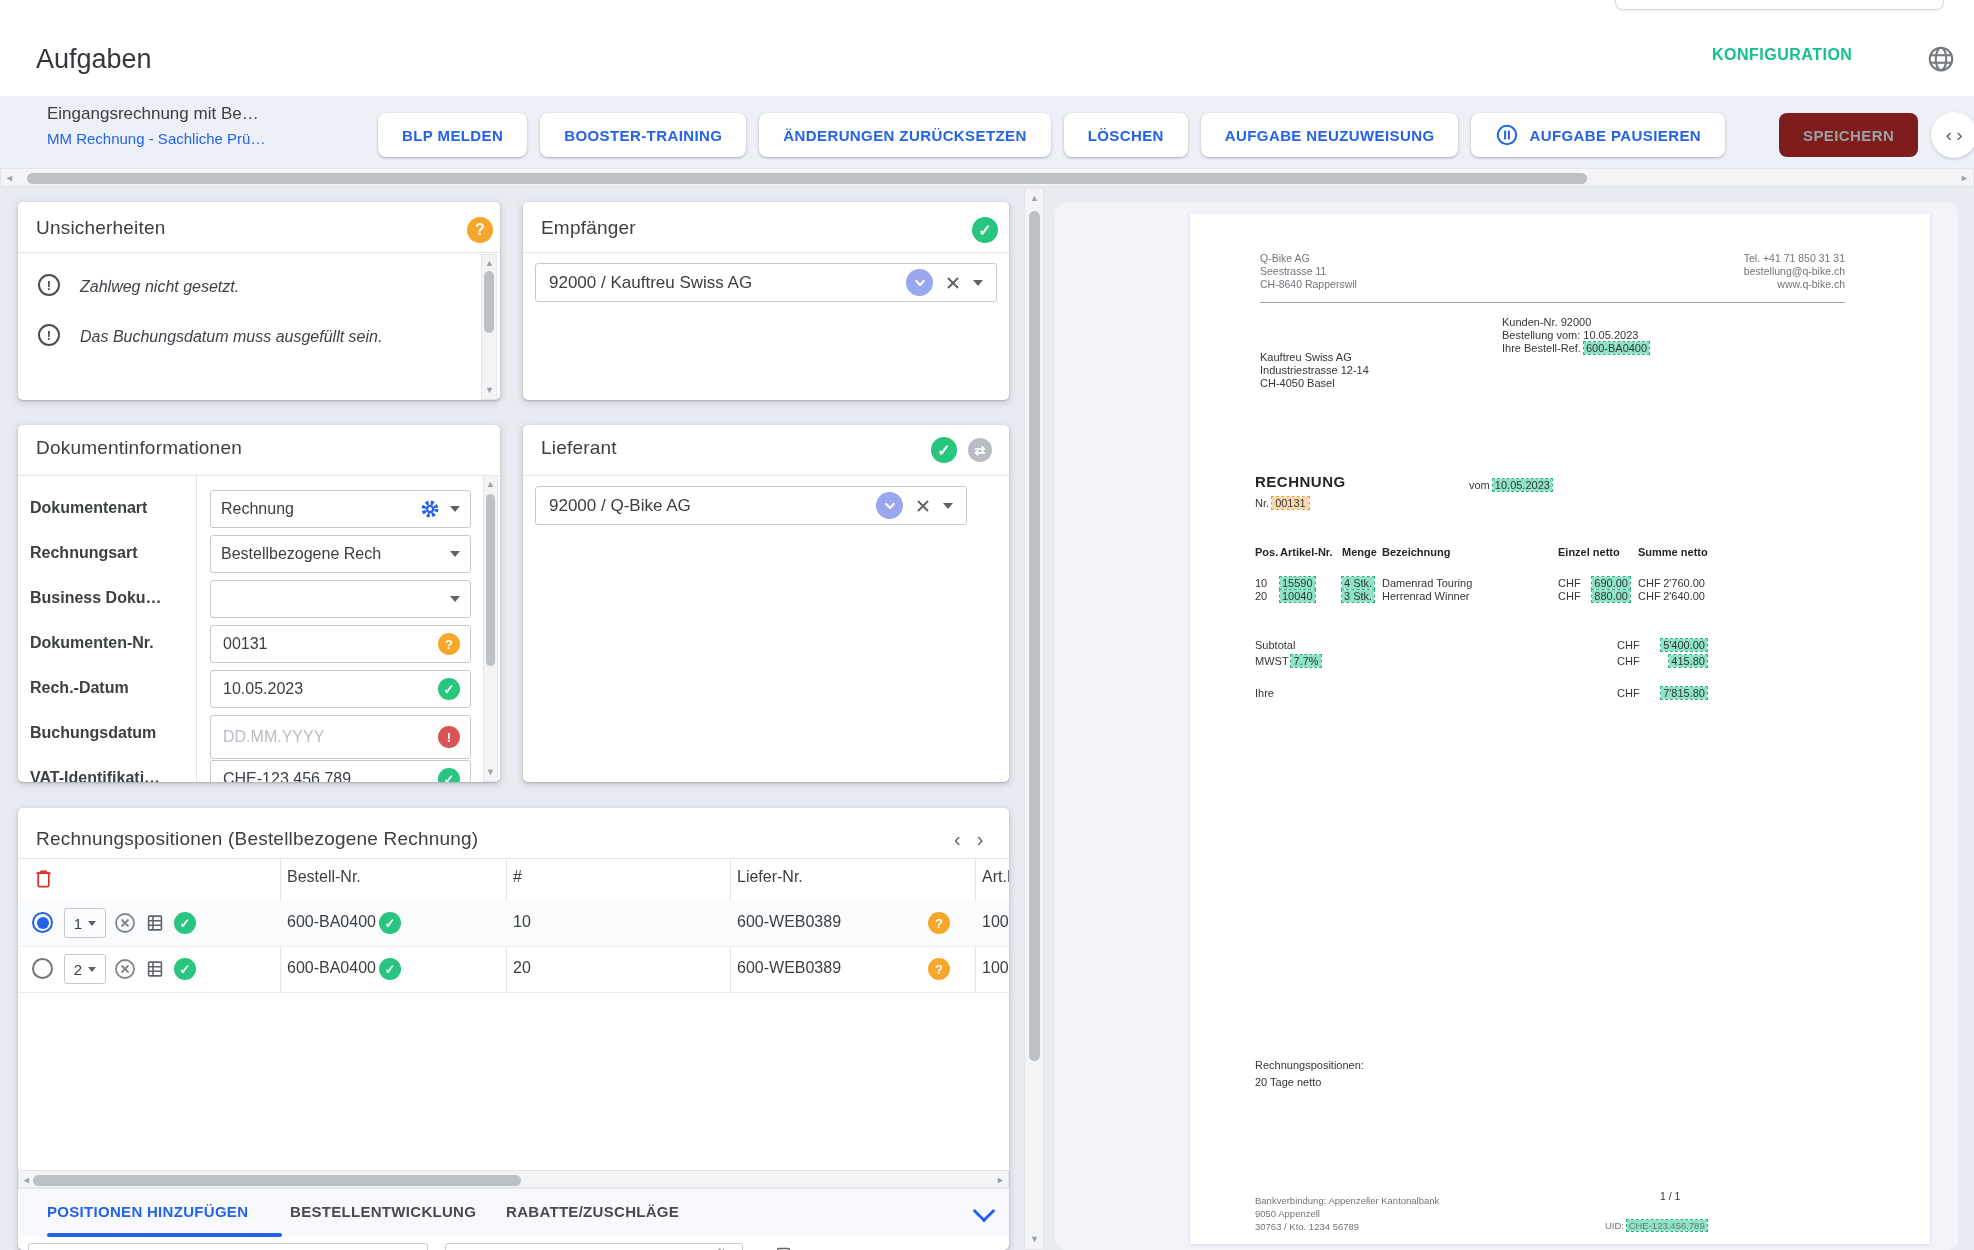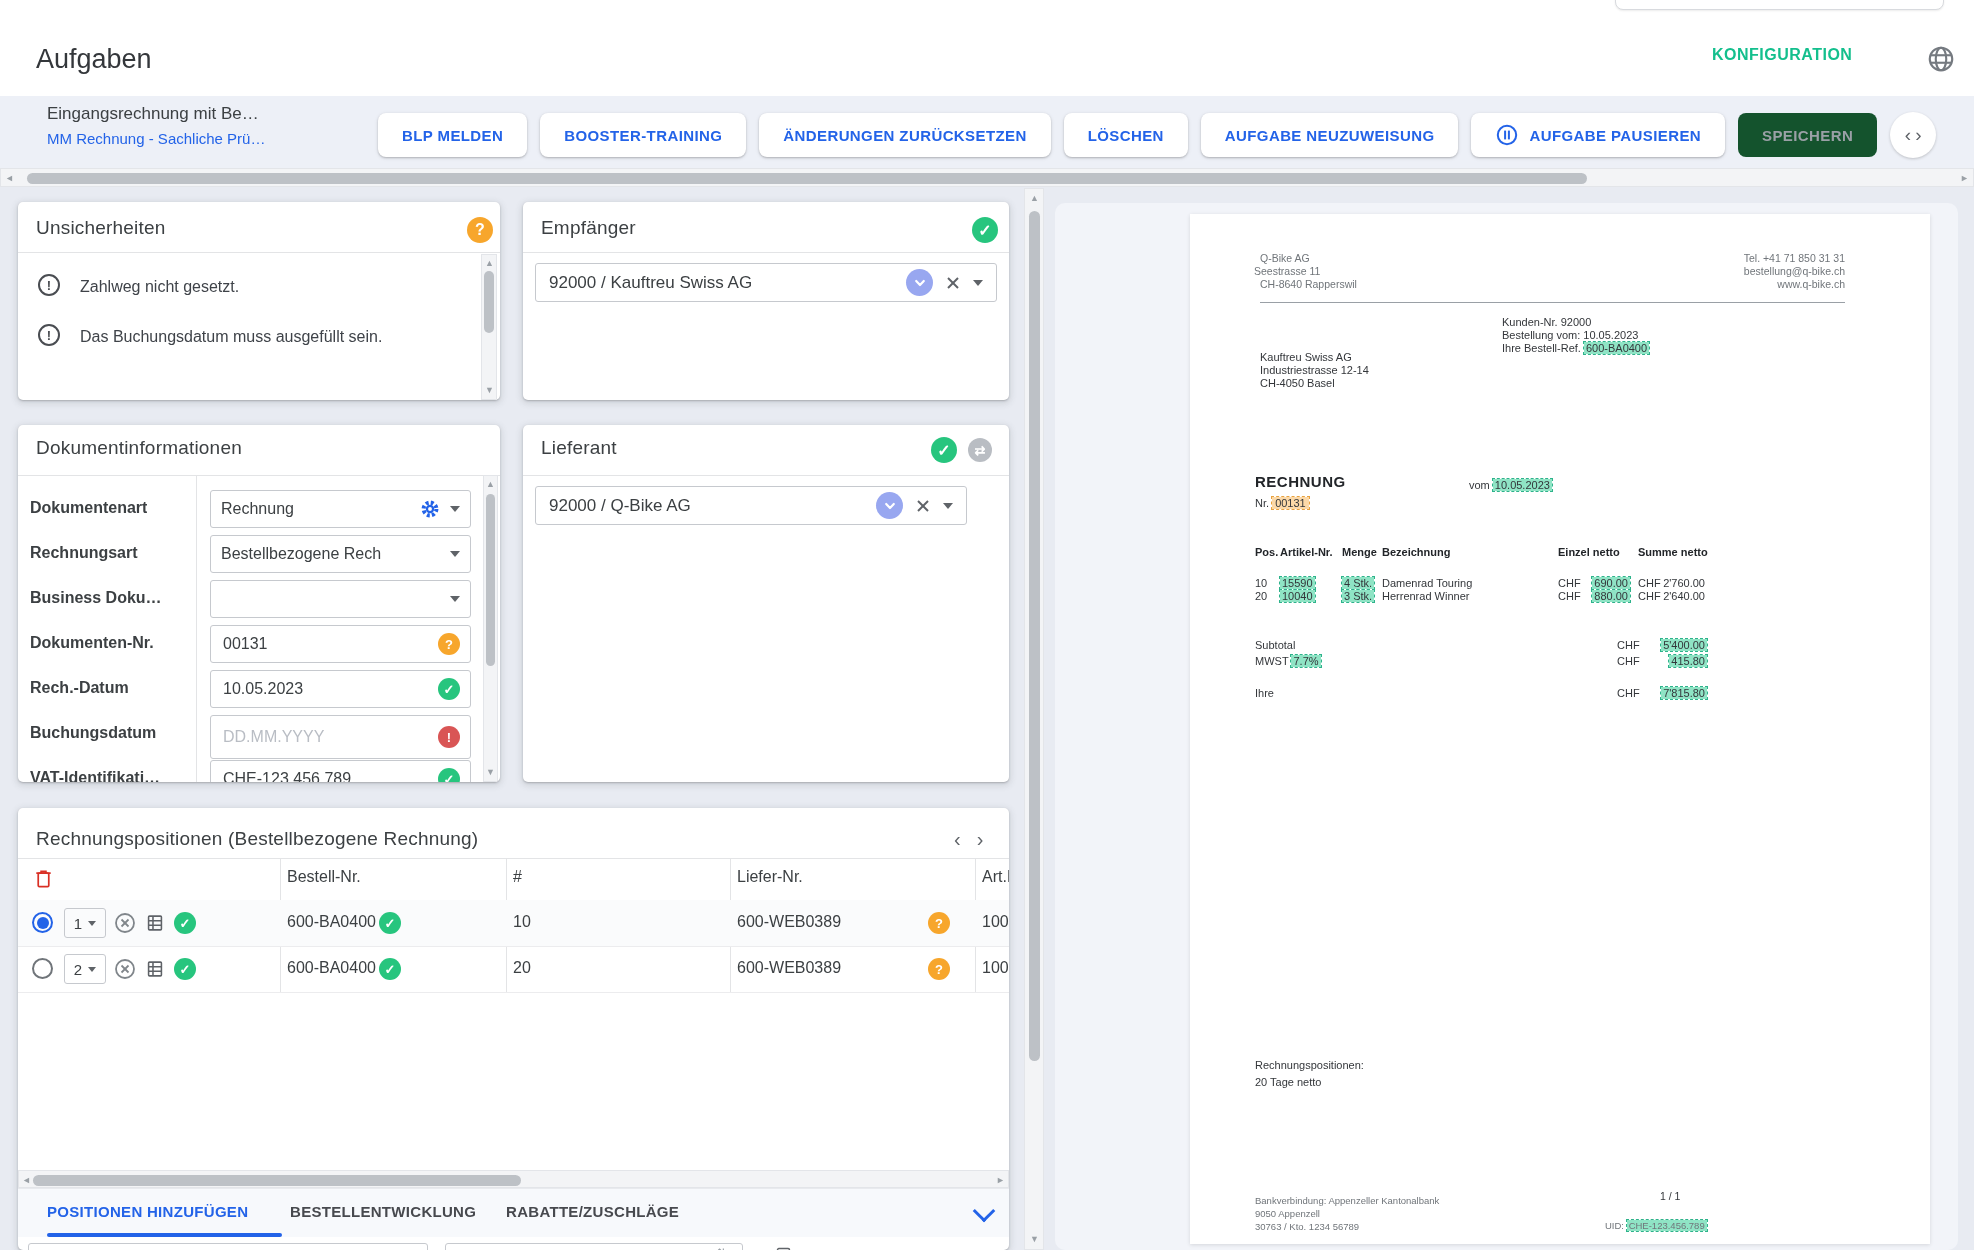--- a/index.html
+++ b/index.html
@@ -15,21 +15,21 @@
   .cfg{position:absolute;left:1712px;top:46px;font-size:16px;font-weight:700;color:#13bf8d;letter-spacing:.5px;cursor:pointer;}
 
   
   .tbar{position:absolute;left:0;top:96px;width:1974px;height:72px;background:#edf0f7;}
   .task-t1{position:absolute;left:47px;top:8px;font-size:17px;font-weight:500;color:#3c4043;}
   .task-t2{position:absolute;left:47px;top:34px;font-size:15px;color:#2363e8;cursor:pointer;}
   .btnrow{position:absolute;left:378px;top:16px;display:flex;gap:13px;align-items:center;}
   .btn{display:flex;align-items:center;gap:10px;height:44px;padding:0 24px;background:#fff;border-radius:8px;
        color:#2363e8;font-weight:700;font-size:15px;letter-spacing:.4px;white-space:nowrap;cursor:pointer;
        box-shadow:0 1px 2px rgba(0,0,0,.2),0 1px 4px rgba(0,0,0,.1);}
-  .btn.disabled{background:#14532d;color:#9aa0a6;box-shadow:none;cursor:default;}
+  .btn.disabled{background:#7f1d1d;color:#9aa0a6;box-shadow:none;cursor:default;margin-left:41px;}
   .navcircle{width:46px;height:46px;border-radius:50%;background:#fff;box-shadow:0 1px 3px rgba(0,0,0,.2);
              display:flex;align-items:center;justify-content:center;gap:4px;color:#5f6368;font-size:19px;cursor:pointer;}
 
   
   .sb{position:absolute;background:#f3f4f6;border:1px solid #e3e5e9;box-sizing:border-box;}
   .sbthumb{position:absolute;background:#bdc1c6;border-radius:6px;}
   .sbar{position:absolute;color:#9aa0a6;font-size:9px;line-height:9px;}
 
   
   .card{position:absolute;background:#fff;border-radius:5px;overflow:hidden;
@@ -43,21 +43,21 @@
   .caret{width:0;height:0;border-left:5.5px solid transparent;border-right:5.5px solid transparent;
          border-top:6.5px solid #5f6368;flex:none;}
   .combo{position:absolute;box-sizing:border-box;border:1px solid #c6c9ce;border-radius:3px;background:#fff;
          display:flex;align-items:center;padding:0 13px;gap:11px;cursor:text;}
   .combo .val{font-size:17px;color:#3c4043;flex:1;white-space:nowrap;overflow:hidden;}
   .chevcircle{width:27px;height:27px;border-radius:50%;background:#98a7f0;display:flex;align-items:center;
               justify-content:center;flex:none;cursor:pointer;}
   .alerticon{width:22px;height:22px;border:2px solid #4a4d52;border-radius:50%;box-sizing:border-box;
              display:flex;align-items:center;justify-content:center;font-size:13px;font-weight:700;color:#4a4d52;flex:none;}
   .uitem{position:absolute;left:20px;display:flex;gap:20px;align-items:flex-start;}
-  .uitem .txt{font-size:16px;color:#3f4349;line-height:25px;width:312px;}
+  .uitem .txt{font-size:16px;color:#3f4349;line-height:25px;width:312px;font-style:italic;}
 
   .flabel{position:absolute;left:12px;font-size:16px;font-weight:700;color:#3c4043;white-space:nowrap;
           max-width:168px;overflow:hidden;}
   .fld{position:absolute;box-sizing:border-box;border:1px solid #c6c9ce;border-radius:3px;background:#fff;
        display:flex;align-items:center;padding:0 10px;gap:9px;}
   .fld input{border:none;outline:none;flex:1;font-size:16px;color:#3c4043;font-family:inherit;min-width:0;background:transparent;}
   .fld input::placeholder{color:#b9bdc4;}
   .fld .val{font-size:16px;color:#3c4043;flex:1;white-space:nowrap;overflow:hidden;}
   .vdiv{position:absolute;width:1px;background:#e3e4e6;}
 
@@ -365,21 +365,21 @@
   <div class="sb" style="left:1024px;top:188px;width:20px;height:1062px">
     <span class="sbar" style="left:5px;top:5px">▲</span>
     <div class="sbthumb" style="left:3.5px;top:22px;width:11px;height:850px"></div>
     <span class="sbar" style="left:5px;bottom:5px">▼</span>
   </div>
 
   <div class="viewer">
     <div class="page">
 
       <div class="iv gray" style="left:70px;top:38px">Q-Bike AG</div>
-      <div class="iv gray" style="left:64px;top:51px">Seestrasse 11</div>
+      <div class="iv gray" style="left:70px;top:51px">Seestrasse 11</div>
       <div class="iv gray" style="left:70px;top:64px">CH-8640 Rapperswil</div>
 
       <div class="iv gray ralign" style="left:400px;top:38px;width:255px">Tel. +41 71 850 31 31</div>
       <div class="iv gray ralign" style="left:400px;top:51px;width:255px">bestellung@q-bike.ch</div>
       <div class="iv gray ralign" style="left:400px;top:64px;width:255px">www.q-bike.ch</div>
 
       <div class="ivrule" style="left:70px;top:88px;width:585px"></div>
 
       <div class="iv" style="left:312px;top:102px">Kunden-Nr. 92000</div>
       <div class="iv" style="left:312px;top:115px">Bestellung vom: 10.05.2023</div>

